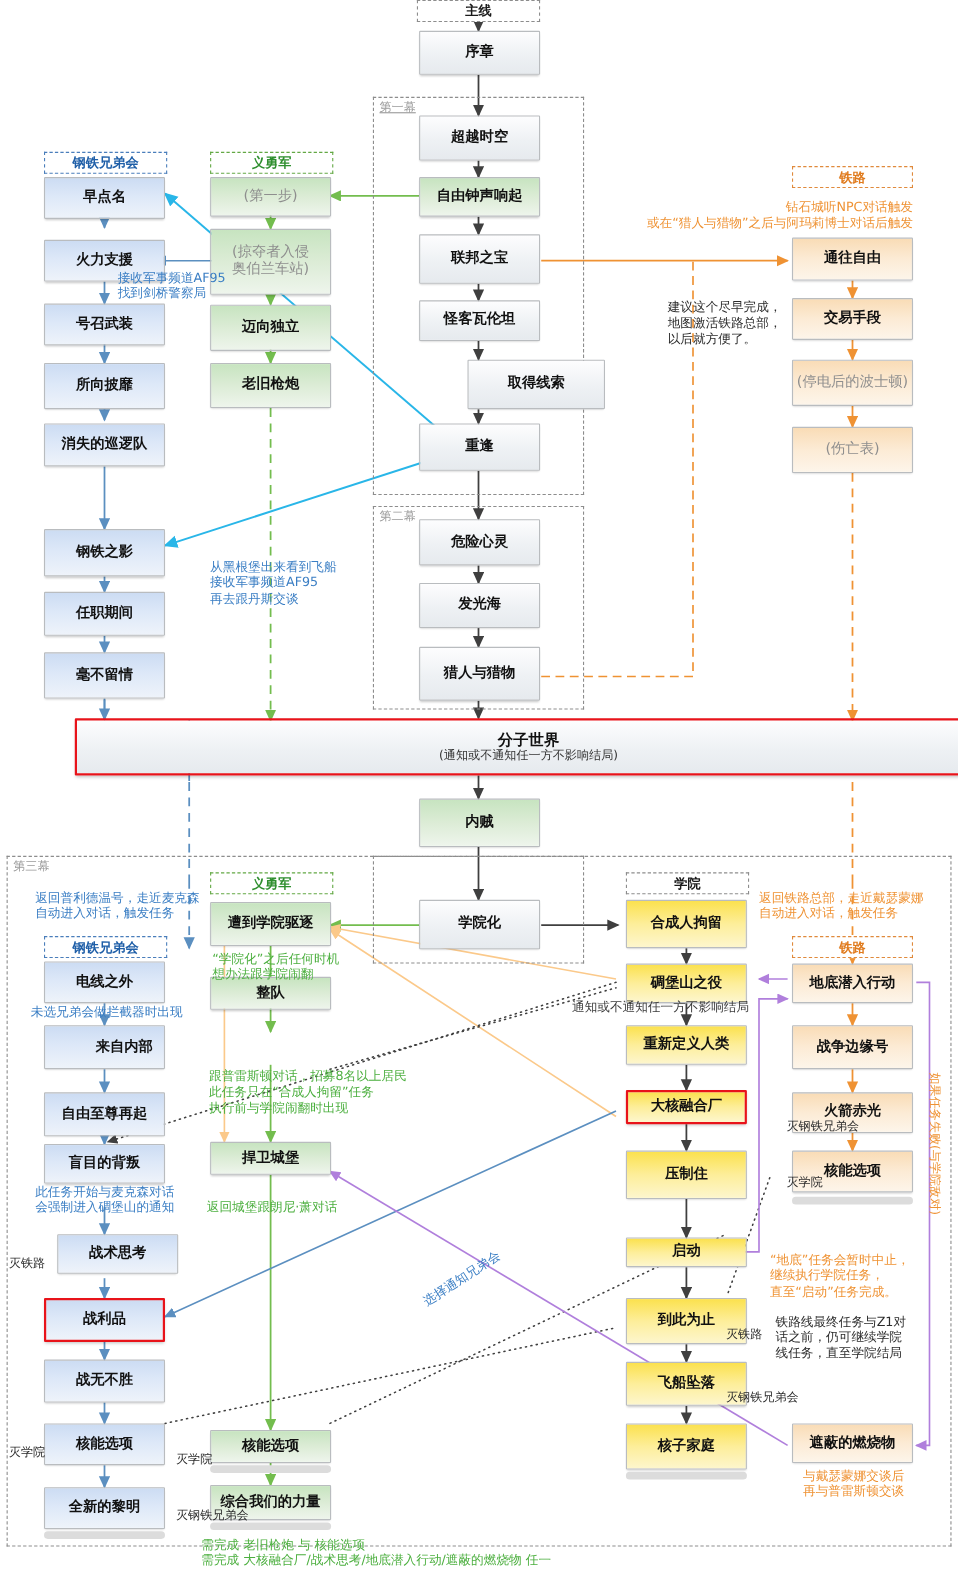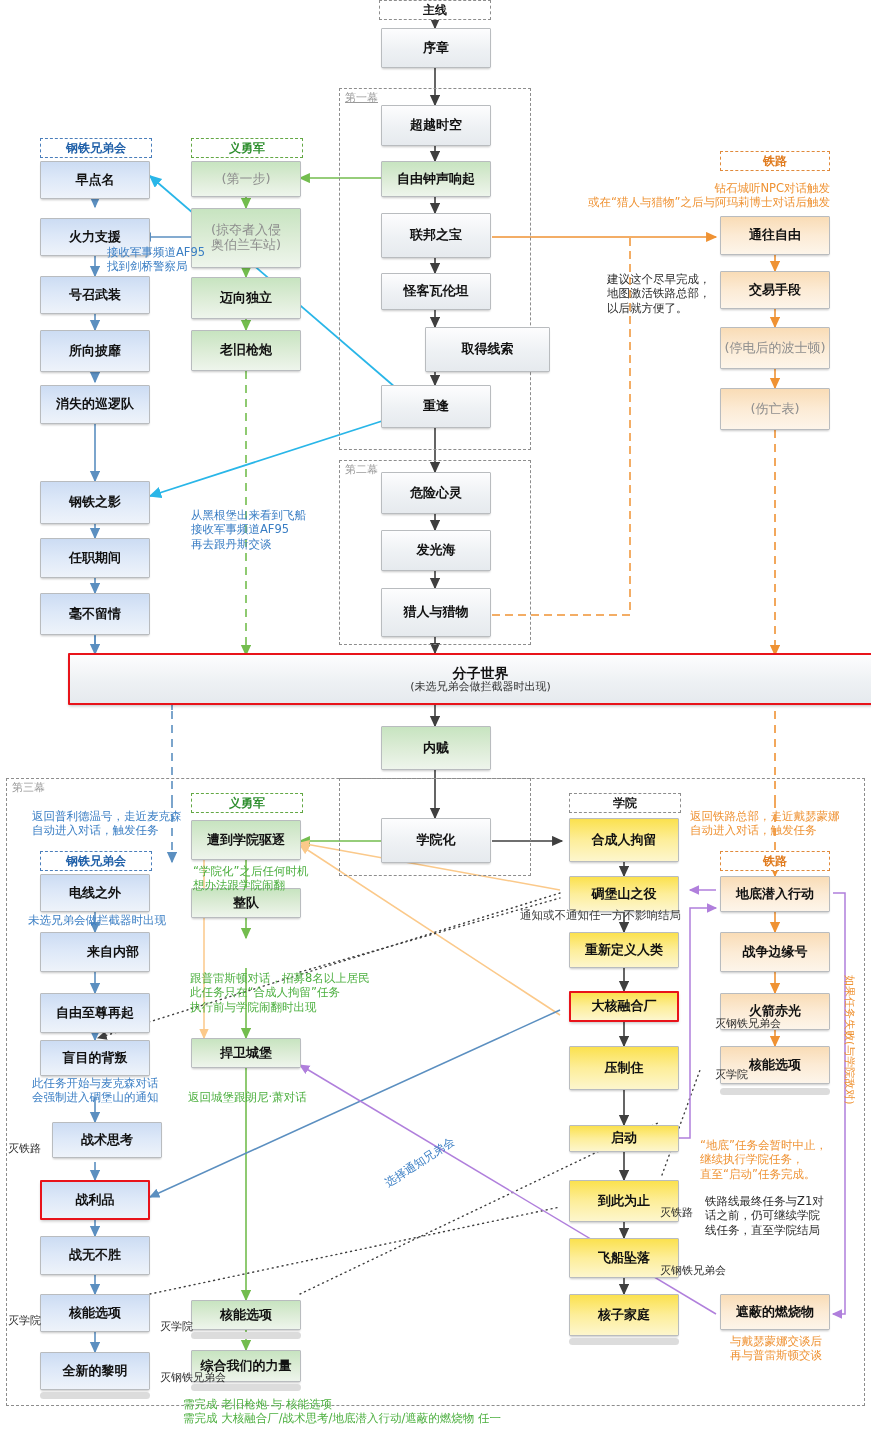--- a/index.html
+++ b/index.html
@@ -253,21 +253,21 @@
     </div>
   <div class="node n-main" style="left:381px;top:530px;width:110px;height:41px;">
       <span>发光海</span>
     </div>
   <div class="node n-main" style="left:381px;top:588px;width:110px;height:49px;">
       <span>猎人与猎物</span>
     </div>
 
   <div class="node n-main n-hl n-big" style="left:34px;top:653px;width:825px;height:52px;flex-direction:column;margin-left:34px;">
     <span>分子世界</span>
-    <span class="n-sub">(未选兄弟会做拦截器时出现)</span>
+    <span class="n-sub">(通知或不通知任一方不影响结局)</span>
   </div>
 
   <div class="node n-ming" style="left:381px;top:726px;width:110px;height:44px;">
       <span>内贼</span>
     </div>
   <div class="node n-main" style="left:381px;top:818px;width:110px;height:45px;">
       <span>学院化</span>
     </div>
 
   <div class="node n-bos" style="left:40px;top:161px;width:110px;height:38px;">

